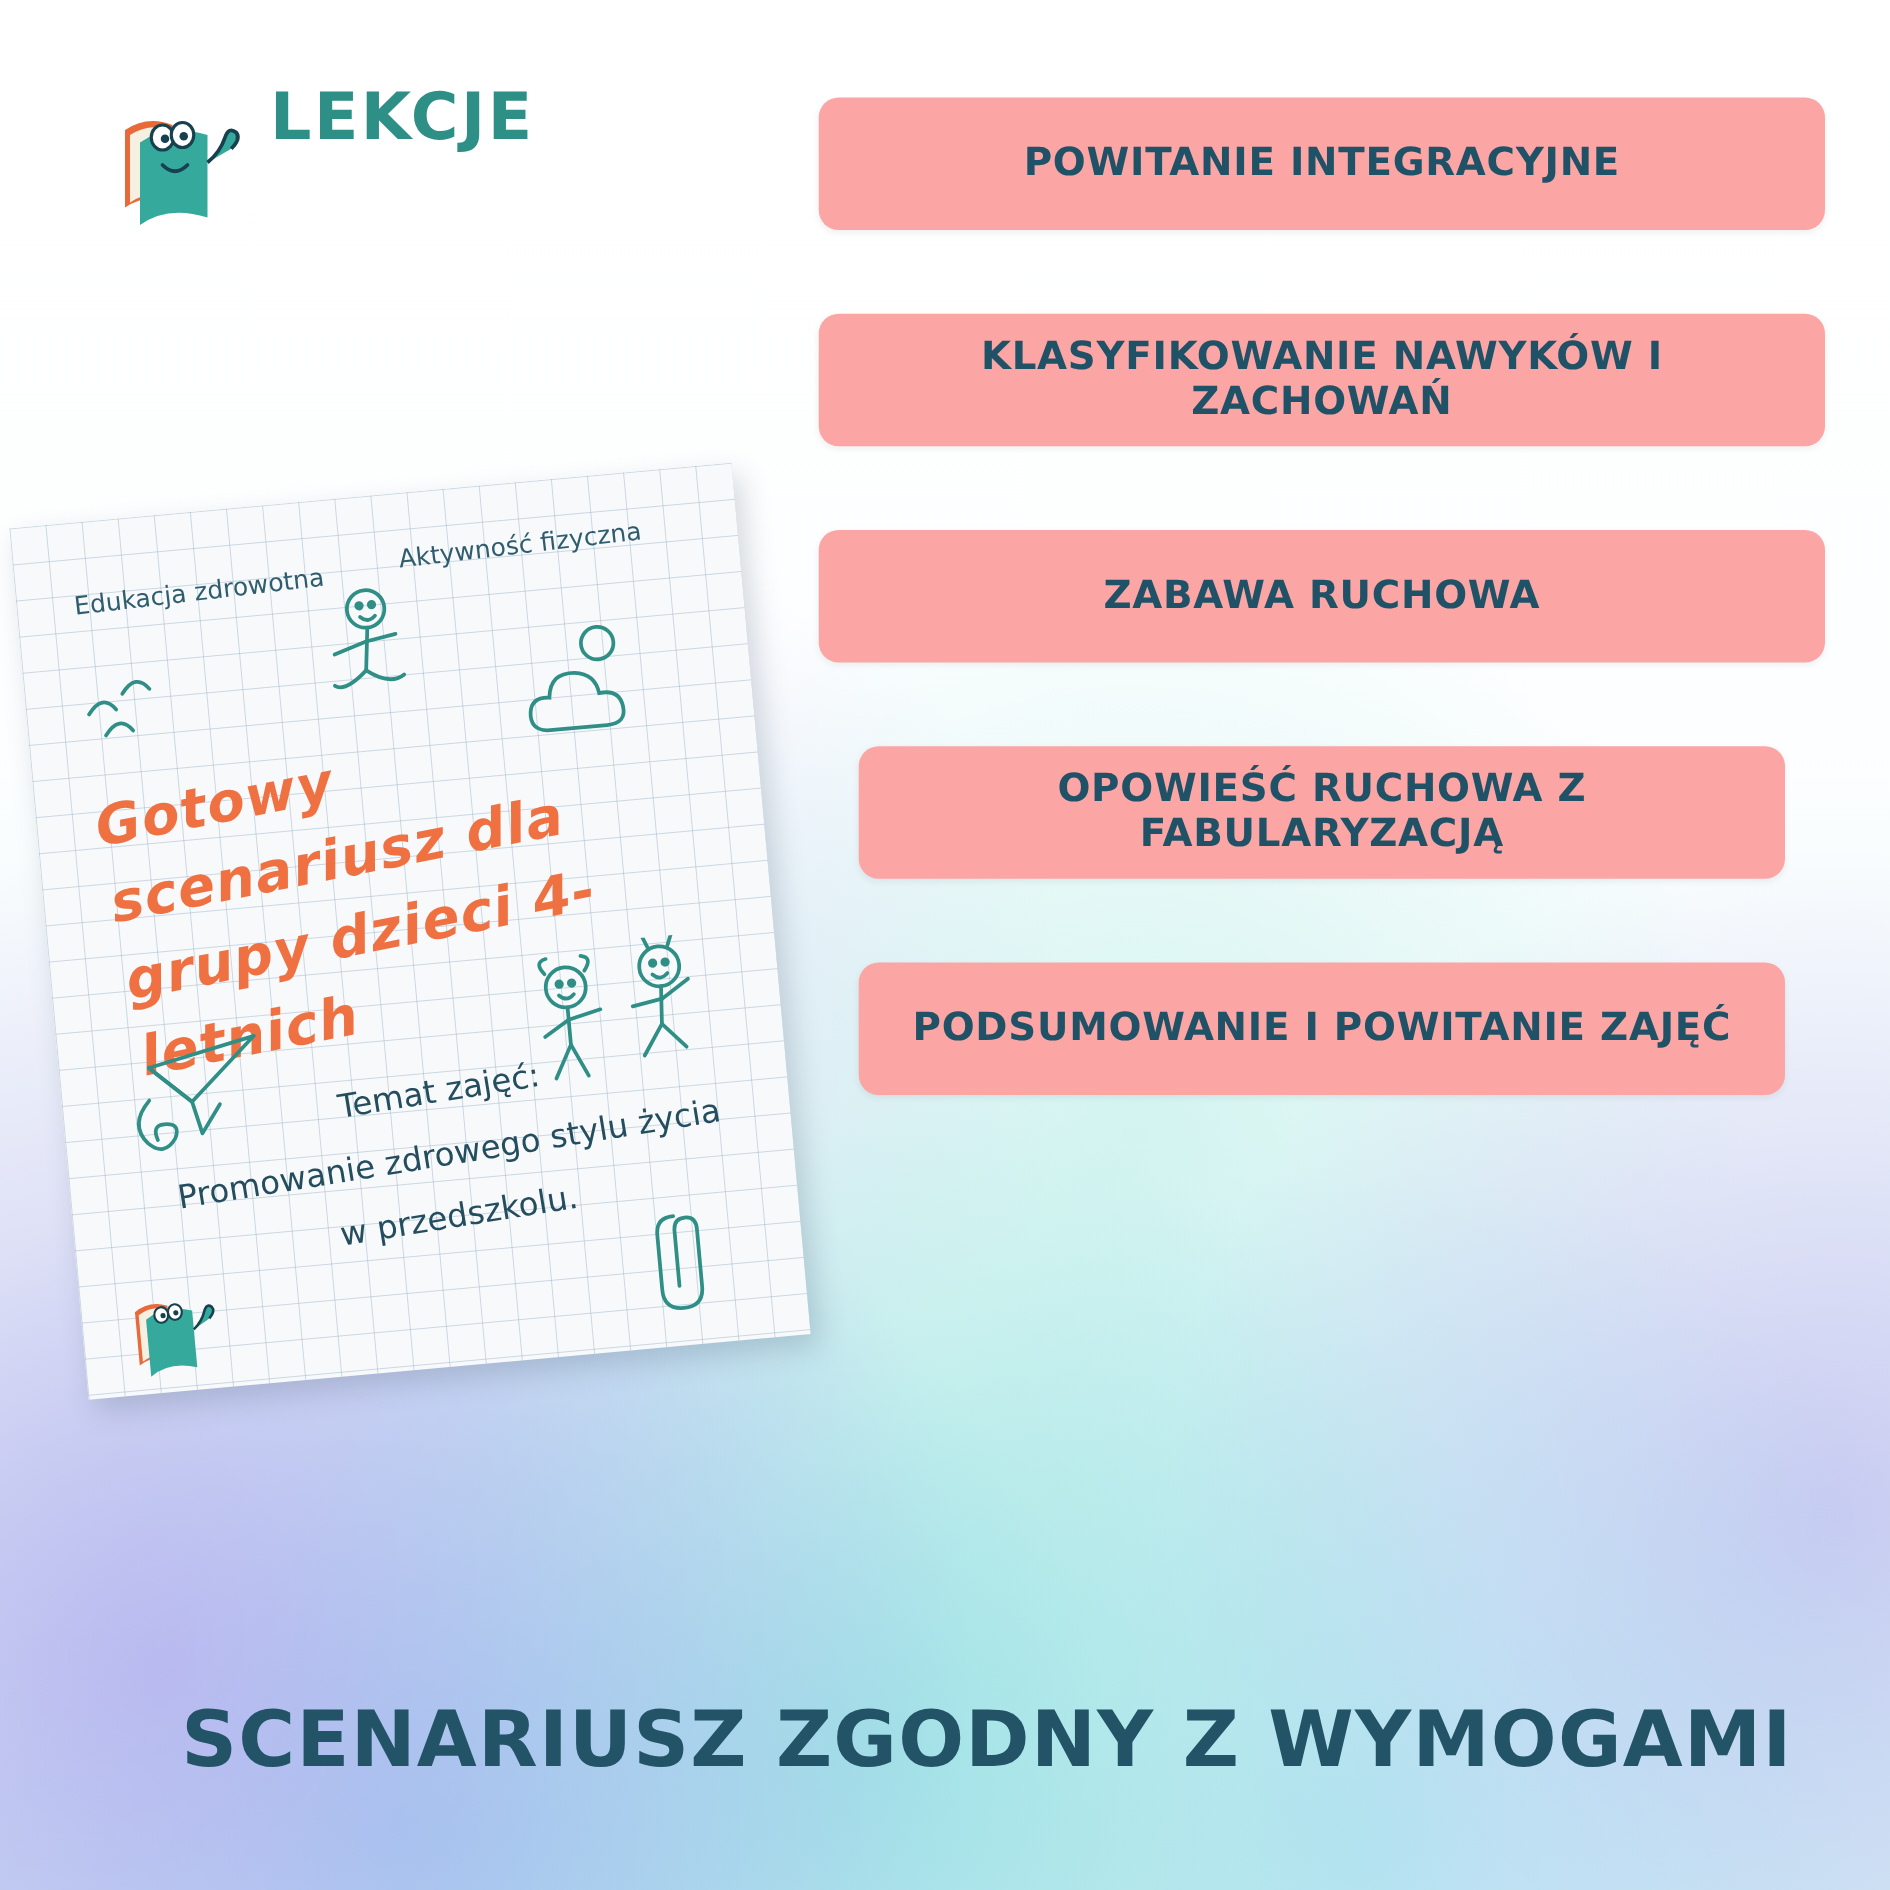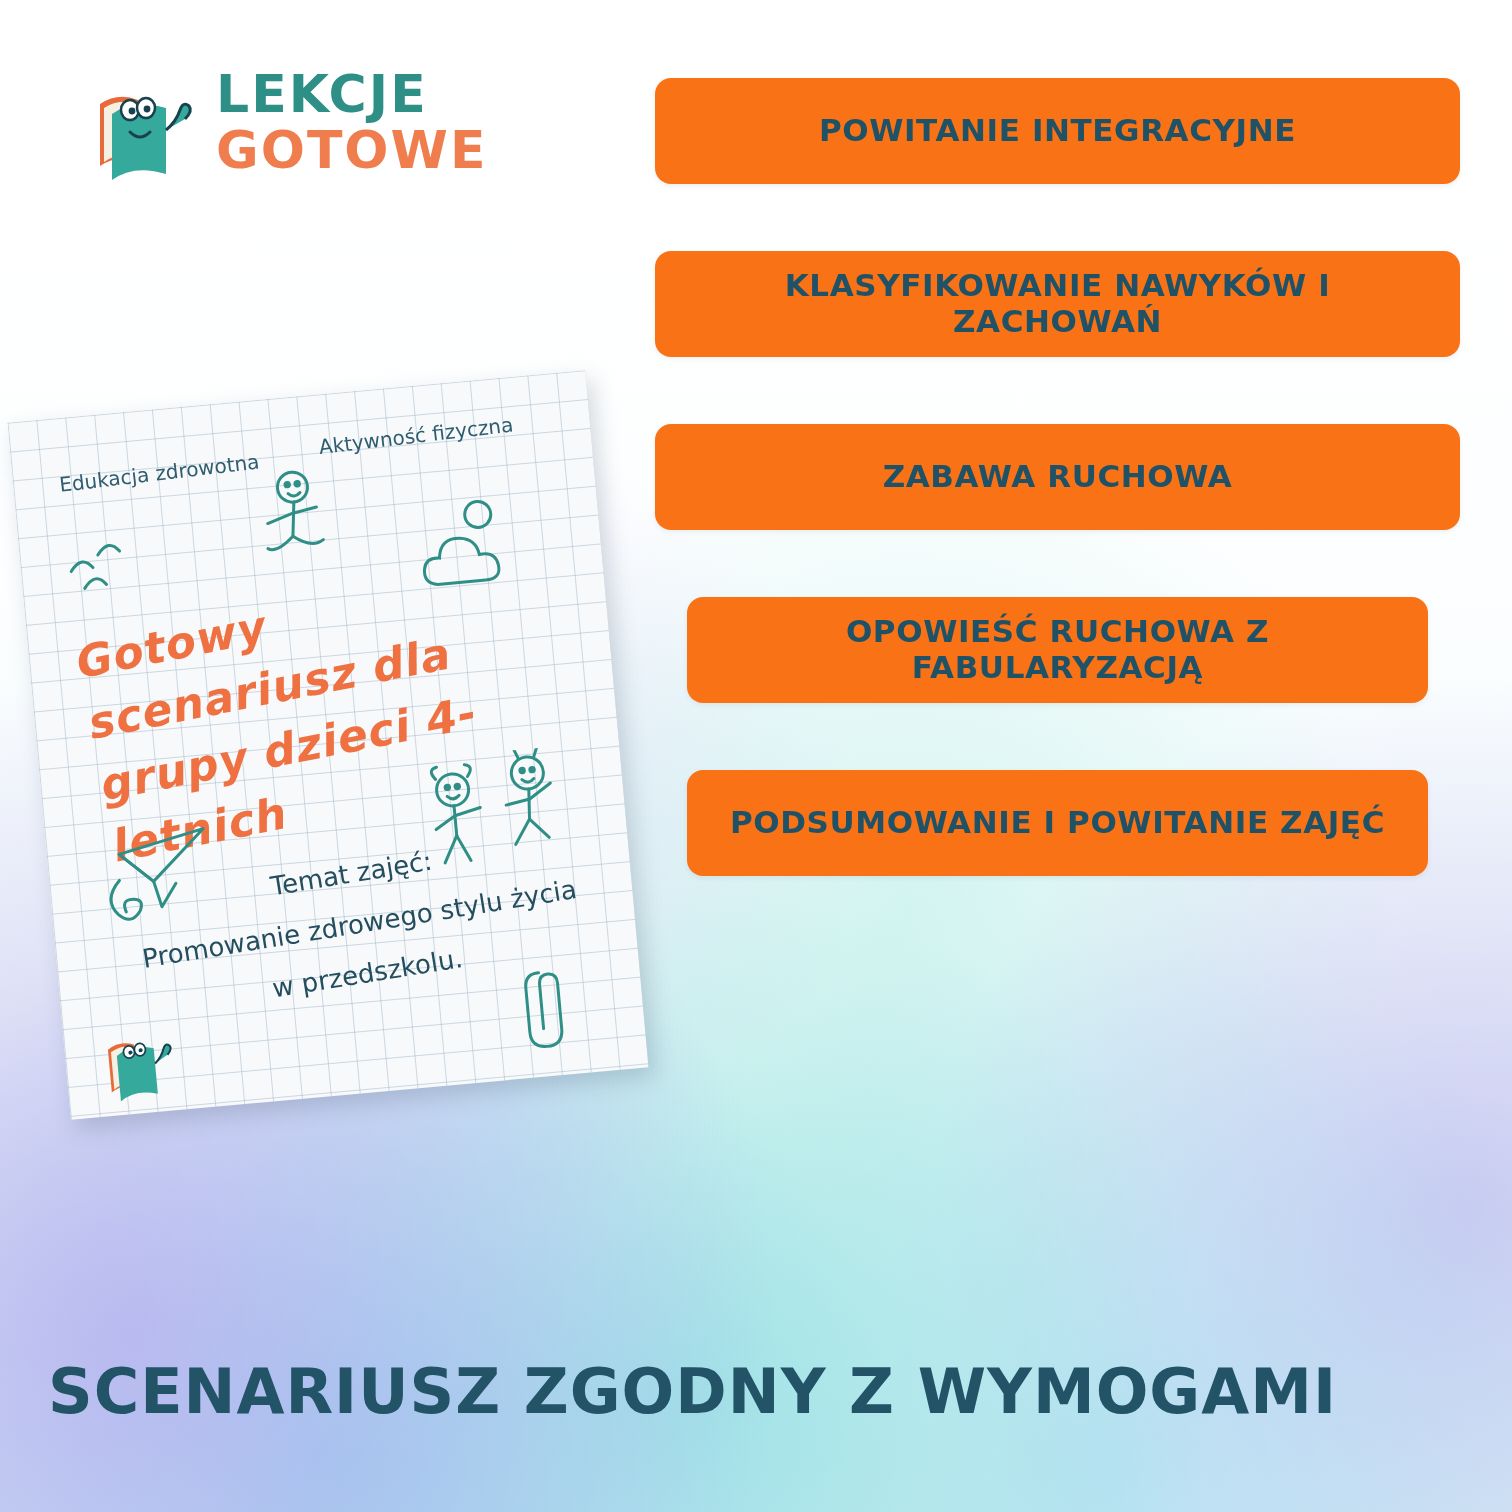--- a/index.html
+++ b/index.html
@@ -128,21 +128,21 @@
   .doodle { position: absolute; }
 
   
   .pills {
     position: absolute;
     left: 655px;
     top: 78px;
     width: 805px;
   }
   .pill {
-    background: #f97316;
+    background: #fca5a5;
     border-radius: 16px;
     height: 106px;
     display: flex;
     align-items: center;
     justify-content: center;
     text-align: center;
     padding: 0 26px;
     margin-bottom: 67px;
     box-shadow: 0 2px 5px rgba(80,70,80,0.08);
   }
@@ -155,22 +155,22 @@
     line-height: 1.15;
   }
   .pill.narrow { width: 92%; margin-left: auto; margin-right: auto; }
 
   
   .footer {
     position: absolute;
     left: 0;
     right: 2px;
     bottom: 78px;
-    text-align: left;
-    padding: 0 48px;
+    text-align: right;
+    padding: 0 76px;
   }
   .footer div {
     font-family: "DejaVu Sans", sans-serif;
     font-weight: bold;
     font-size: 62px;
     letter-spacing: 1px;
     line-height: 1.36;
     color: #225366;
   }
 </style>
@@ -191,21 +191,20 @@
       <ellipse cx="52" cy="40" rx="9" ry="10" fill="#ffffff" stroke="#17414f" stroke-width="2.5"></ellipse>
       <ellipse cx="68" cy="38" rx="9" ry="10" fill="#ffffff" stroke="#17414f" stroke-width="2.5"></ellipse>
       <circle cx="54" cy="41" r="3.4" fill="#17414f"></circle>
       <circle cx="69" cy="39" r="3.4" fill="#17414f"></circle>
       <path d="M52 62 q10 10 20 0" stroke="#17414f" stroke-width="3" fill="none" stroke-linecap="round"></path>
       <path d="M88 60 q10 -8 14 -20 q3 -9 9 -4 q4 5 -4 13" fill="#36a99d" stroke="#17414f" stroke-width="3" stroke-linejoin="round"></path>
     </svg>
   </span>
   <div class="logo-text">
     <p class="logo-line1">LEKCJE</p>
-    <p class="logo-line2">GOTOWE</p>
   </div>
 </div>
 
 <div class="paper-wrap">
   <div class="paper">
     <div class="paper-inner">
 
       <div class="p-tag left">Edukacja zdrowotna</div>
       <div class="p-tag right">Aktywność fizyczna</div>
 

